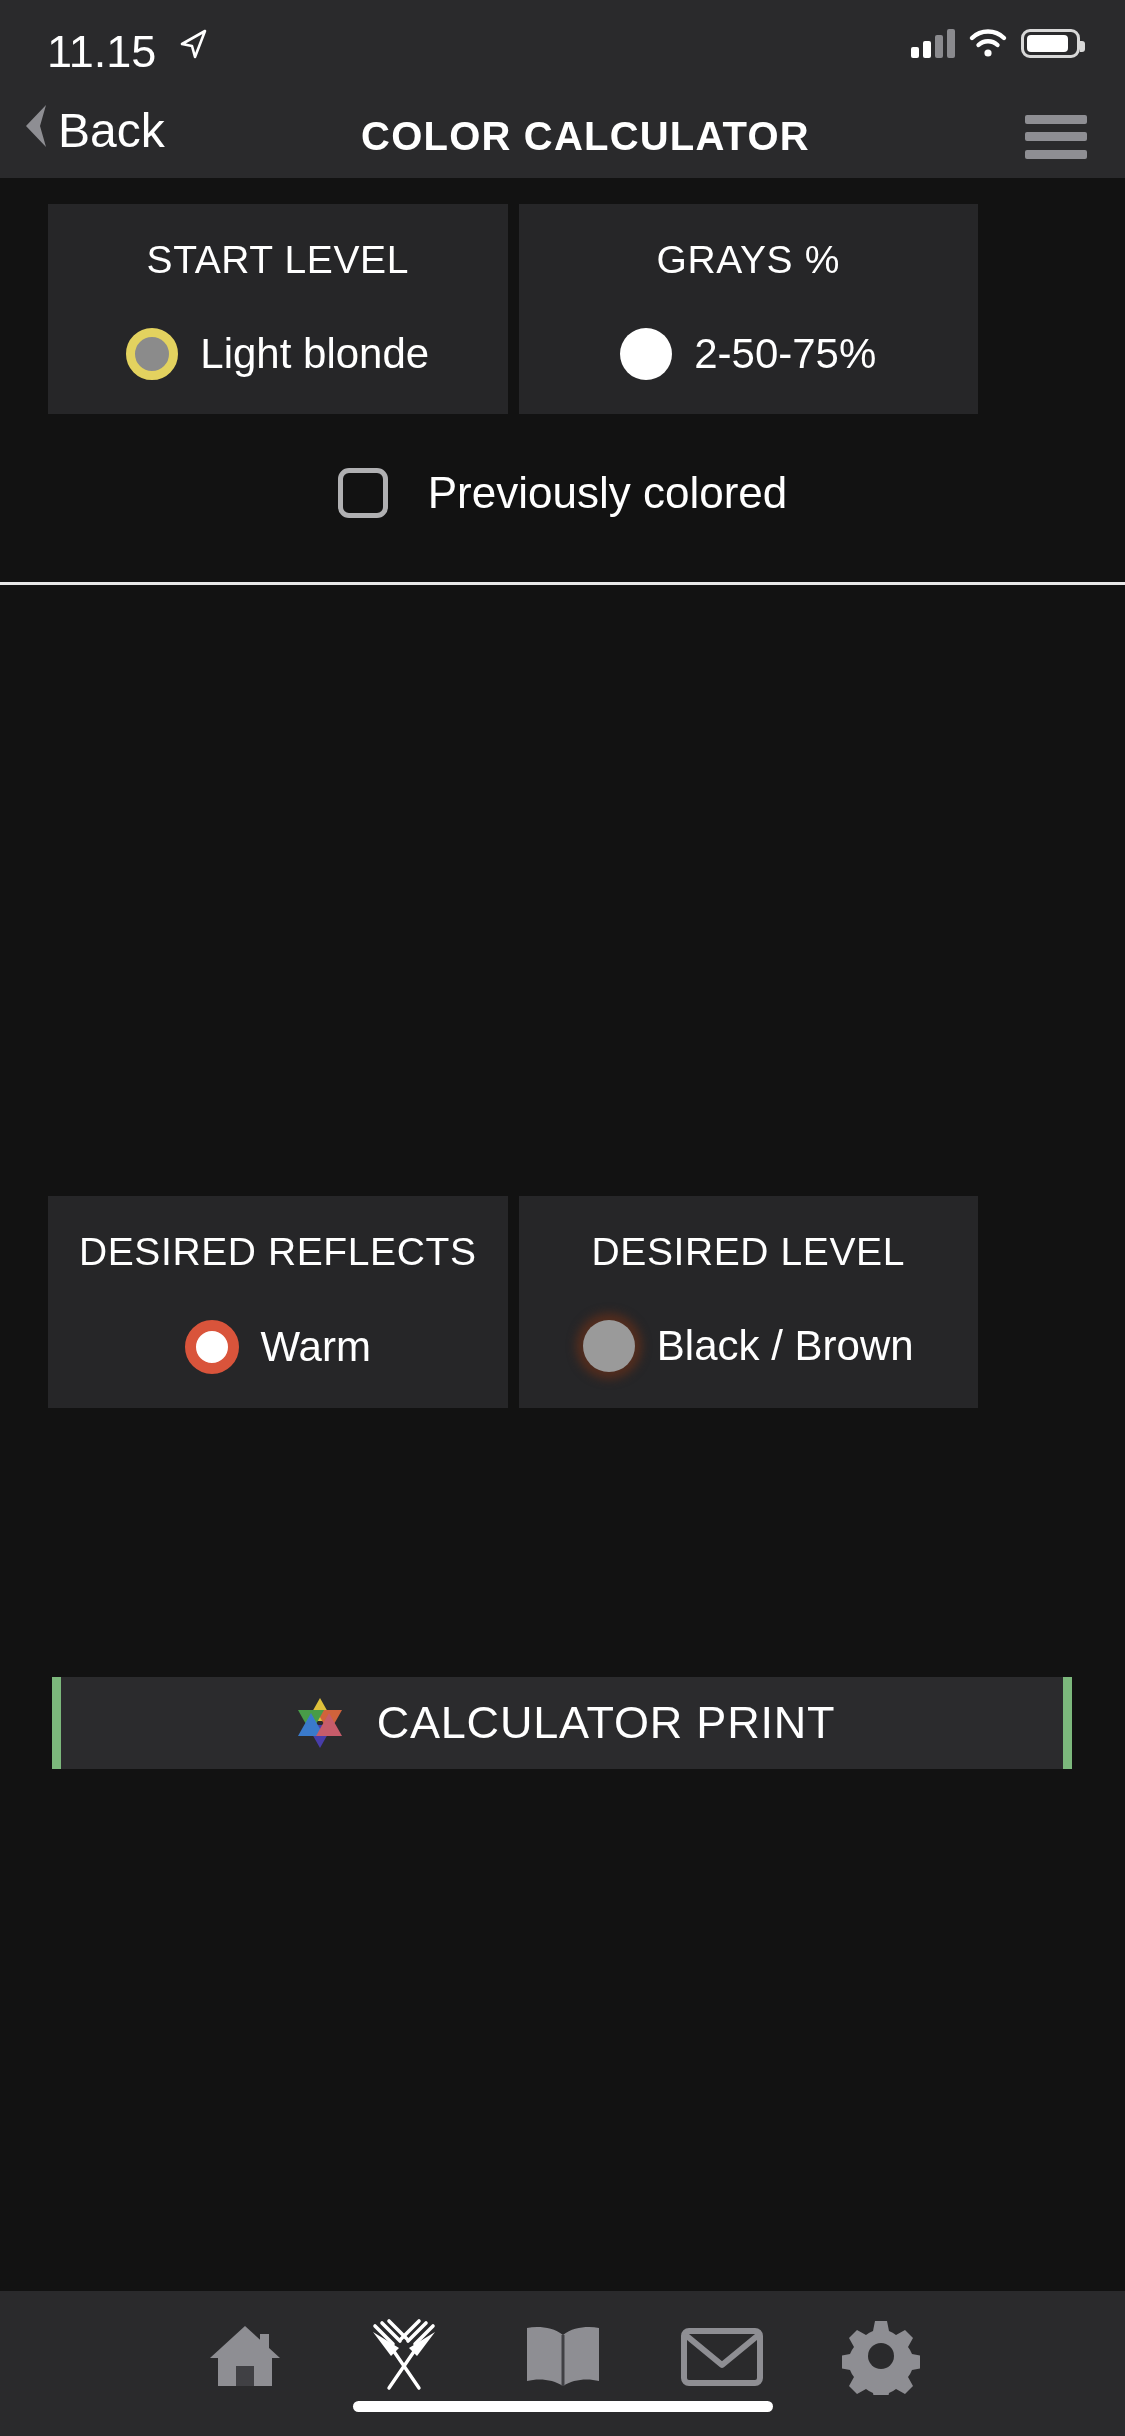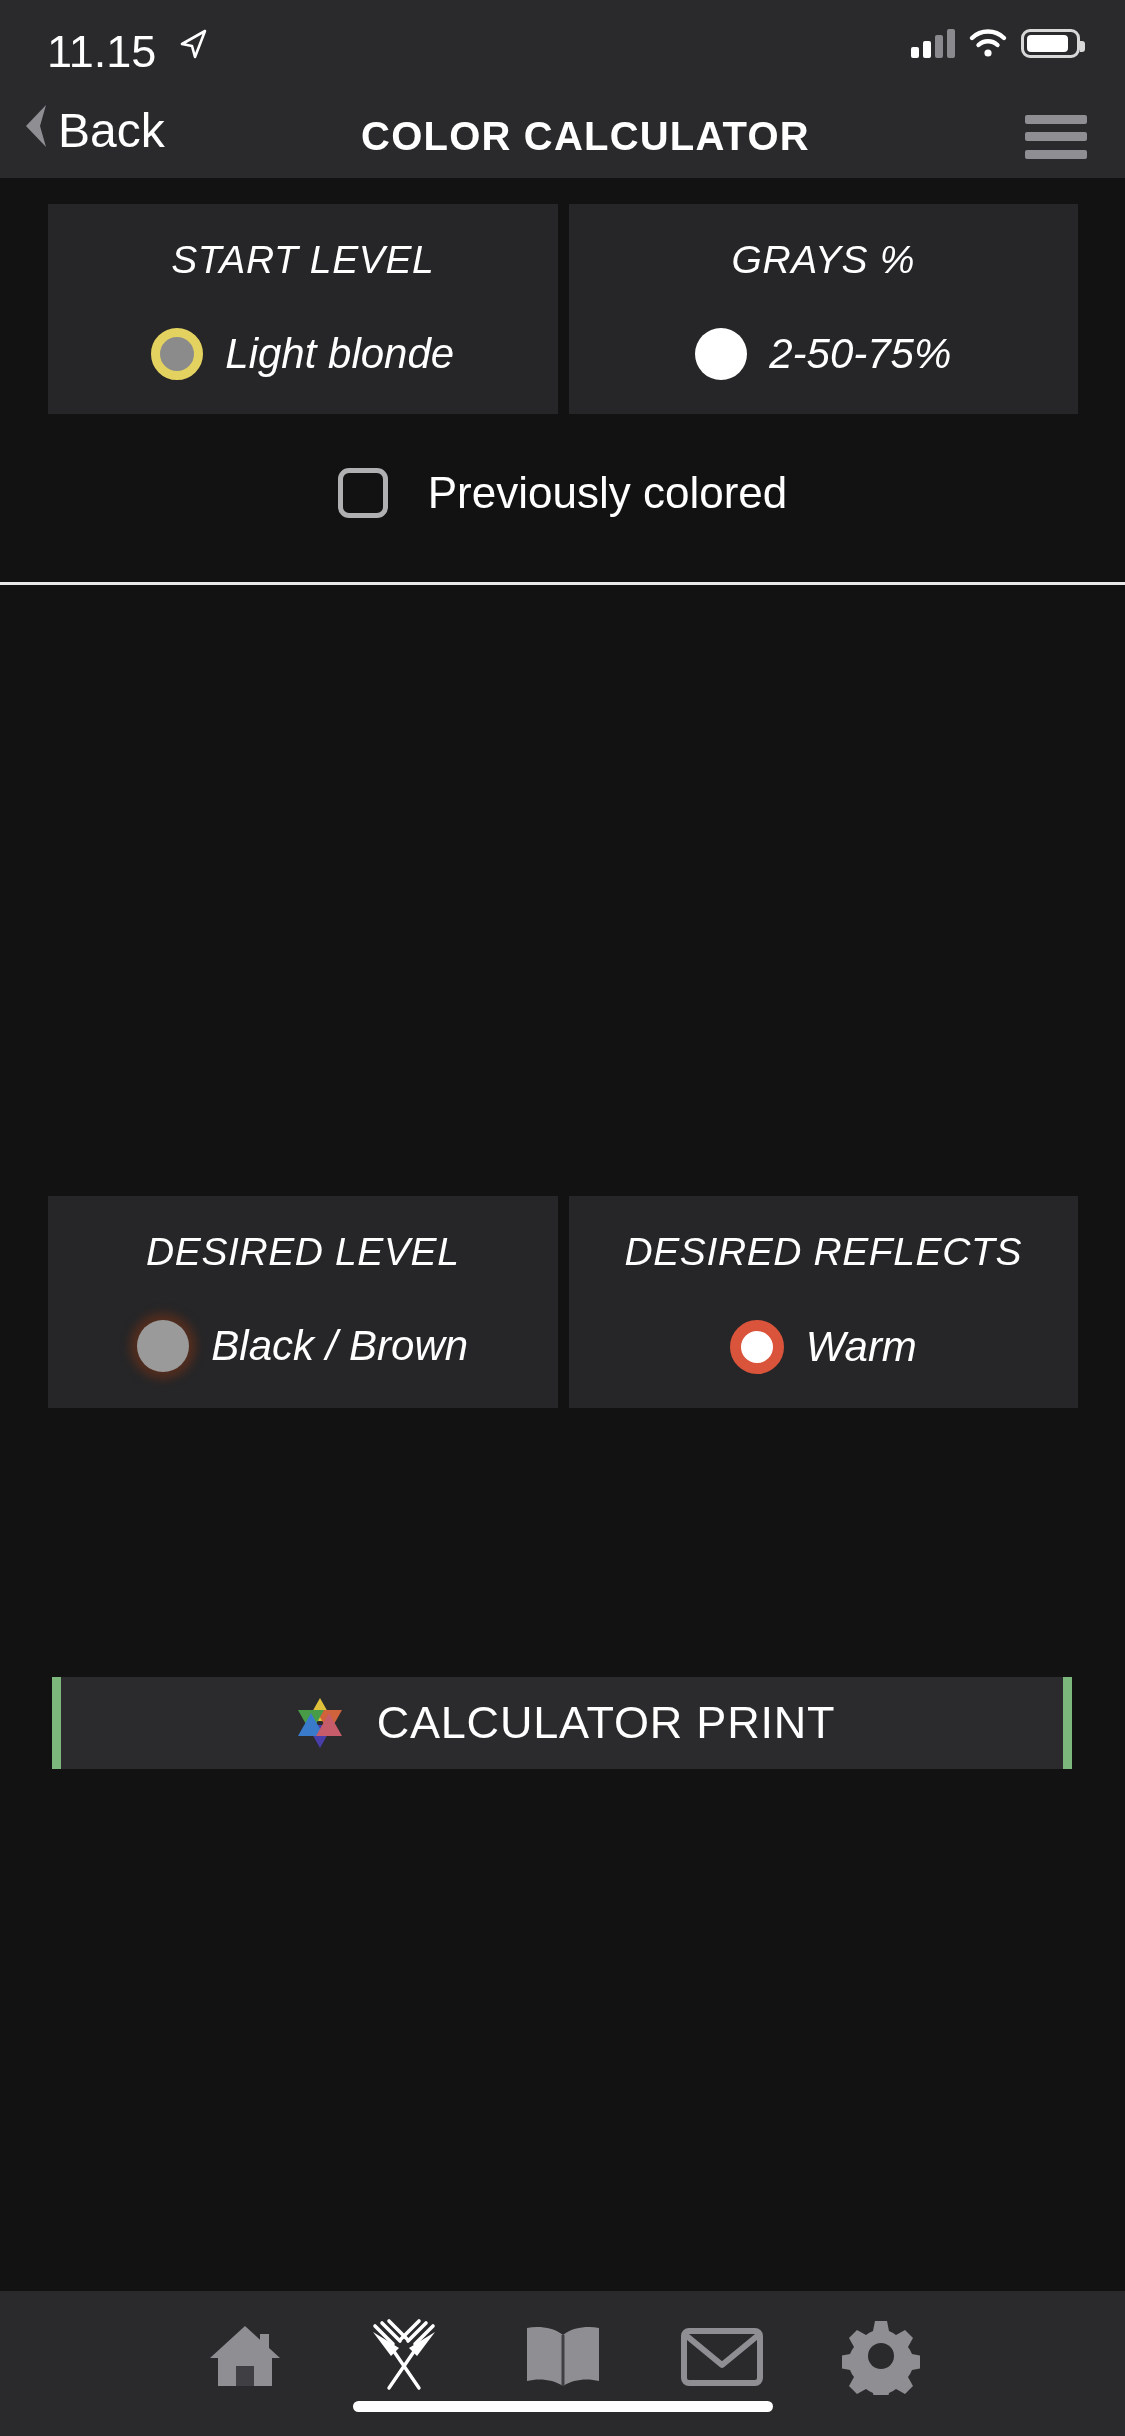--- a/index.html
+++ b/index.html
@@ -60,21 +60,21 @@
   .hamburger {
     position:absolute; right:38px; top:50%; transform:translateY(-50%);
     width:62px; height:44px; display:flex; flex-direction:column;
     justify-content:space-between; cursor:pointer;
   }
   .hamburger span { display:block; height:9px; background:#8e8e93; border-radius:2px; }
 
   
   .content { position:absolute; top:178px; left:0; width:1125px; height:2258px; background:#121212; }
 
-  .card-row { position:absolute; left:48px; width:1030px; display:flex; gap:11px;font-style:italic; }
+  .card-row { position:absolute; left:48px; width:930px; display:flex; gap:11px; }
   .card {
     flex:1; background:#262628; padding-top:34px; padding-bottom:34px;
     display:flex; flex-direction:column; align-items:center; cursor:pointer;
   }
   .card-title {
     font-size:39px; color:#ffffff; letter-spacing:0.6px; font-weight:400;
     margin-bottom:22px; white-space:nowrap;
   }
   .card-value-row { display:flex; align-items:center; gap:22px;margin-top:24px; }
   .swatch { width:52px; height:52px; border-radius:50%; flex:none; }
@@ -184,31 +184,31 @@
 
     <div class="check-row" style="top:290px;">
       <div class="checkbox"></div>
       <div class="check-label">Previously colored</div>
     </div>
 
     <div class="divider" style="top:404px;"></div>
 
     <div class="card-row" style="top:1018px;">
       <div class="card">
+        <div class="card-title">DESIRED REFLECTS</div>
+        <div class="card-value-row">
+          <div class="swatch sw-warm"></div>
+          <div class="card-value">Warm</div>
+        </div>
+      </div>
+      <div class="card">
         <div class="card-title">DESIRED LEVEL</div>
         <div class="card-value-row">
           <div class="swatch sw-blackbrown"></div>
           <div class="card-value">Black / Brown</div>
-        </div>
-      </div>
-      <div class="card">
-        <div class="card-title">DESIRED REFLECTS</div>
-        <div class="card-value-row">
-          <div class="swatch sw-warm"></div>
-          <div class="card-value">Warm</div>
         </div>
       </div>
     </div>
 
     <div class="calc-btn" style="top:1499px;">
       <div class="calc-inner">
         <svg width="62" height="62" viewBox="0 0 62 62">
           <g opacity="0.95">
             <polygon points="31,6 44,29 18,29" fill="#e8c93c"></polygon>
             <polygon points="31,56 18,33 44,33" fill="#4a3fb0"></polygon>

